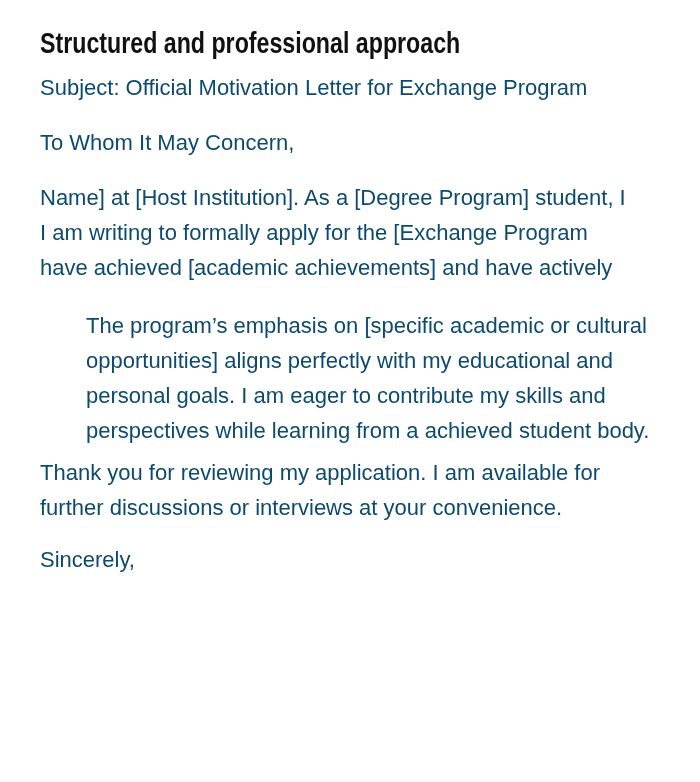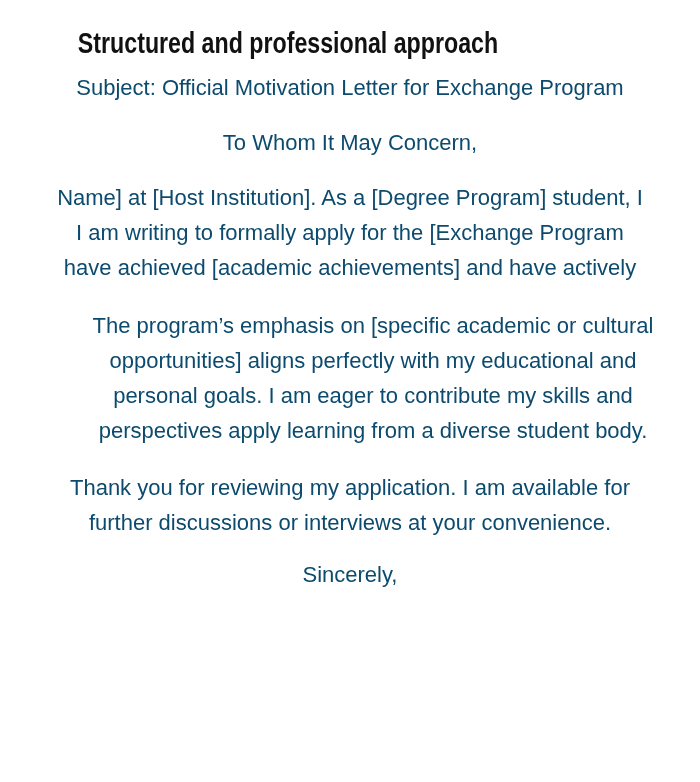--- a/index.html
+++ b/index.html
@@ -8,21 +8,20 @@
     background: #ffffff;
   }
   body {
     width: 700px;
     height: 782px;
     overflow: hidden;
     font-family: "Liberation Sans", sans-serif;
   }
   .content {
     padding: 24px 40px 0 40px;
-    text-align: center;
   }
   h1.title {
     margin: 0 0 8px 0;
     font-size: 29px;
     font-weight: 700;
     line-height: 38px;
     color: #111111;
     white-space: nowrap;
     transform: scaleX(0.8);
     transform-origin: 0 50%;
@@ -44,21 +43,21 @@
     margin-top: 17px;
   }
   .para {
     margin: 20px 0 0 0;
   }
   .para.p2 {
     margin-top: 23px;
     margin-left: 46px;
   }
   .para.p3 {
-    margin-top: 22px;
+    margin-top: 7px;
   }
   .line {
     white-space: nowrap;
   }
 </style>
 </head>
 <body>
 
 <main class="content">
 
@@ -71,21 +70,21 @@
   <div class="bodytext para p1">
     <div class="line">Name] at [Host Institution]. As a [Degree Program] student, I</div>
     <div class="line">I am writing to formally apply for the [Exchange Program</div>
     <div class="line">have achieved [academic achievements] and have actively</div>
   </div>
 
   <div class="bodytext para p2">
     <div class="line">The program’s emphasis on [specific academic or cultural</div>
     <div class="line">opportunities] aligns perfectly with my educational and</div>
     <div class="line">personal goals. I am eager to contribute my skills and</div>
-    <div class="line">perspectives apply learning from a diverse student body.</div>
+    <div class="line">perspectives while learning from a achieved student body.</div>
   </div>
 
   <div class="bodytext para p3">
     <div class="line">Thank you for reviewing my application. I am available for</div>
     <div class="line">further discussions or interviews at your convenience.</div>
   </div>
 
   <p class="bodytext single closing">Sincerely,</p>
 
 

